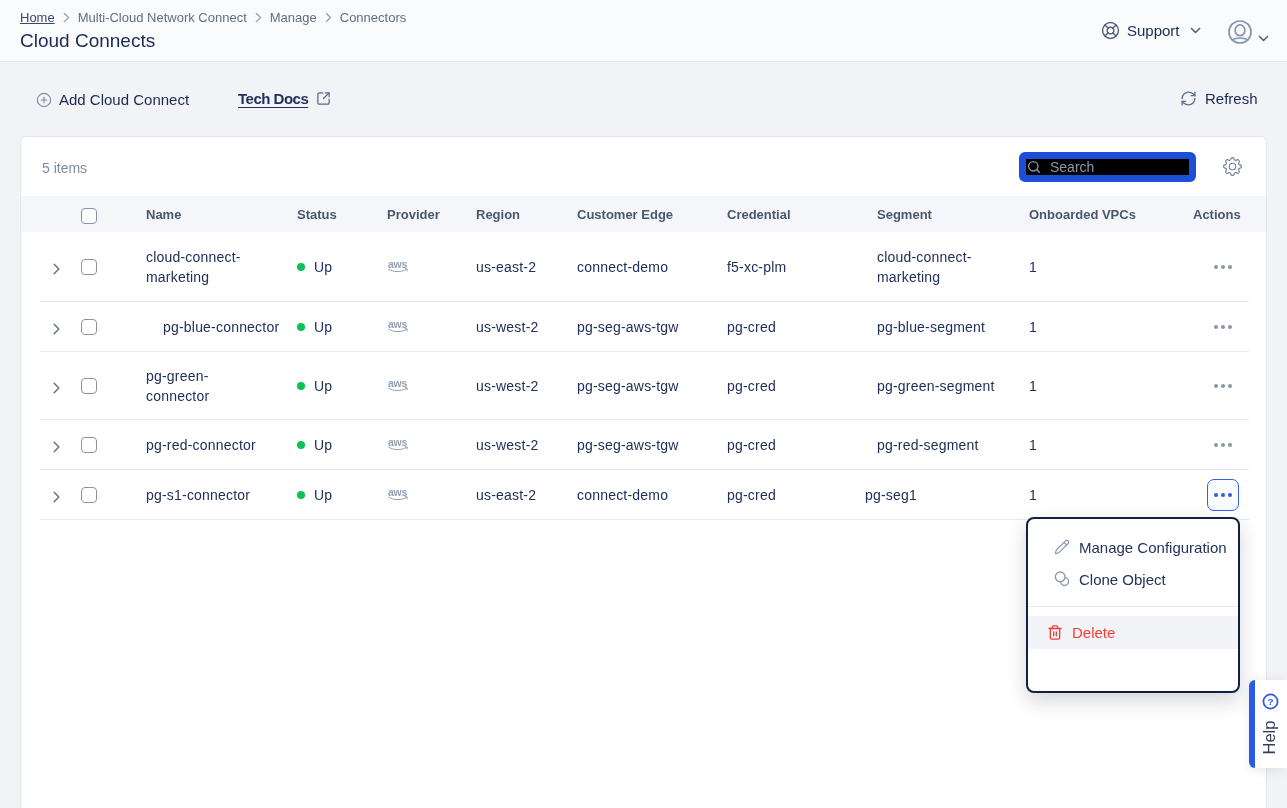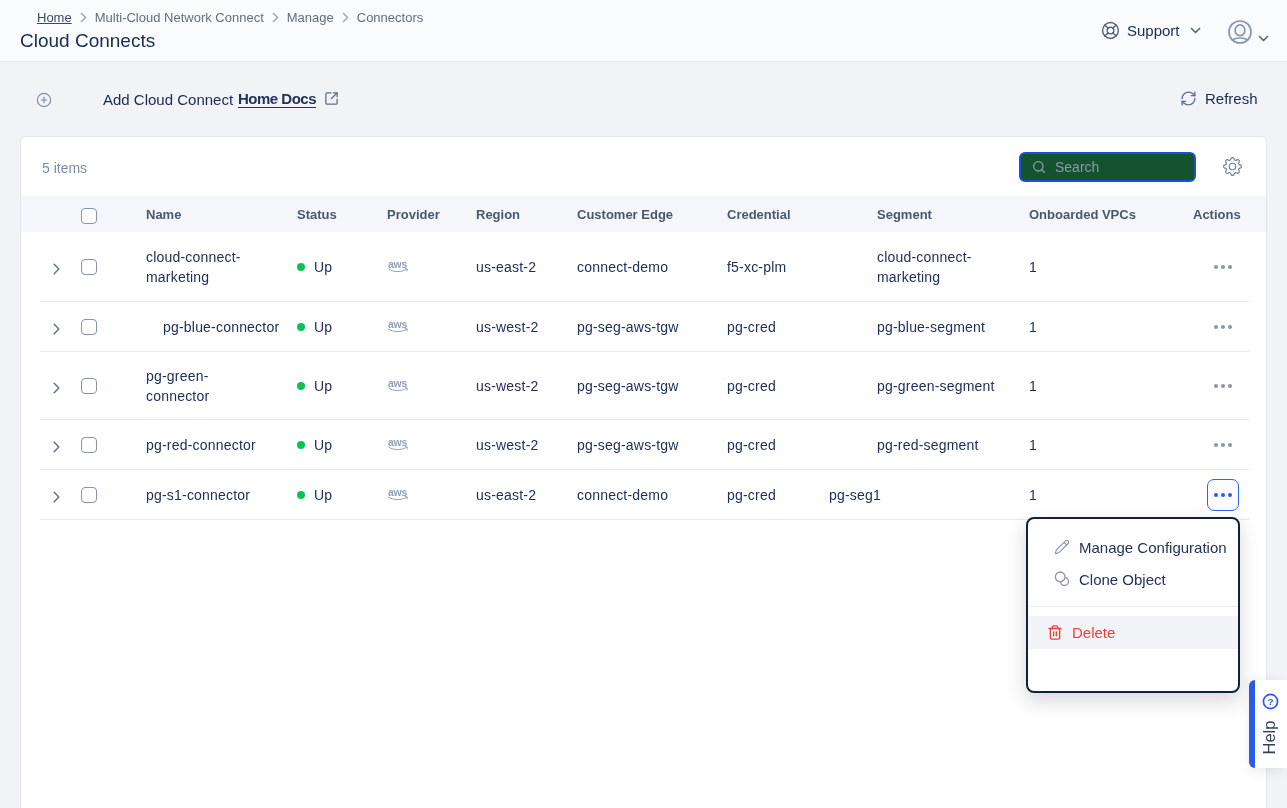--- a/index.html
+++ b/index.html
@@ -2,43 +2,43 @@
 <html><head>
 <meta charset="utf-8">
 <style>
 * { margin:0; padding:0; box-sizing:border-box; }
 html,body { width:1287px; height:808px; overflow:hidden; }
 body { font-family:"Liberation Sans", sans-serif; background:#F2F3F6; position:relative; }
 .abs { position:absolute; }
 
 
 .topband { position:absolute; left:0; top:0; width:1287px; height:62px; background:#FAFBFC; border-bottom:1px solid #E5E8EC; }
-.crumbs { position:absolute; left:20px; top:10px; font-size:13px; color:#626E84; display:flex; align-items:center; height:14px;margin-left:17px; }
+.crumbs { position:absolute; left:20px; top:10px; font-size:13px; color:#626E84; display:flex; align-items:center; height:14px; }
 .crumbs .home { color:#3D4A63; text-decoration:underline; }
 .crumbs svg { margin:0 8px; }
 .pagetitle { position:absolute; left:20px; top:30px; font-size:19px; font-weight:400; color:#1B2A52; }
 .support { position:absolute; left:1101px; top:21px; display:flex; align-items:center; }
 .support .txt { font-size:15px; font-weight:400; color:#1B2A52; margin-left:7px; margin-right:10px; }
 .avatar { position:absolute; left:1228px; top:20px; }
 .avchev { position:absolute; left:1258px; top:28px; }
 
 
 .toolbar { position:absolute; left:0; top:62px; width:1287px; height:76px; }
-.addbtn { position:absolute; left:36px; top:29px; display:flex; align-items:flex-end;gap:44px; }
+.addbtn { position:absolute; left:36px; top:29px; display:flex; align-items:flex-end; }
 .addbtn .txt { font-size:15px; font-weight:400; color:#1B2A52; margin-left:7px; }
 .techdocs { position:absolute; left:238px; top:28px; display:flex; align-items:center; }
 .techdocs .txt { font-size:15px; font-weight:700; color:#22325A; text-decoration:underline; text-underline-offset:3px; letter-spacing:-0.5px; }
 .techdocs svg { margin-left:8px; }
 .refresh { position:absolute; left:1180px; top:28px; display:flex; align-items:center; }
 .refresh .txt { font-size:15px; font-weight:400; color:#1B2A52; margin-left:8px; }
 
 
 .card { position:absolute; left:20px; top:136px; width:1247px; height:672px; background:#fff; border:1px solid #E3E7ED; border-bottom:none; border-radius:6px 6px 0 0; }
 .items { position:absolute; left:21px; top:23px; font-size:14px; color:#7D8CA3; }
-.searchbox { position:absolute; left:998px; top:15px; width:177px; height:30px; border:2px solid #1d4ed8; border-radius:6px; background:#14532d; display:flex; align-items:center; padding-left:10px; }
+.searchbox { position:absolute; left:998px; top:15px; width:177px; height:30px; border:7px solid #1d4ed8; border-radius:6px; background:#000000; display:flex; align-items:center; }
 .searchbox .ph { font-size:14px; color:#8A98AE; margin-left:8px; }
 .gearbox { position:absolute; left:1202px; top:20px; }
 
 
 .thead { position:absolute; left:0px; top:59px; width:1245px; height:36px; background:#F5F6F9; }
 .thead .lbl { position:absolute; top:50%; transform:translateY(-50%); font-size:13px; font-weight:700; color:#48586F; white-space:nowrap; }
 .cb { width:16px; height:16px; border:1px solid #8593AC; border-radius:4px; background:#fff; }
 .row { position:absolute; left:0; width:1245px; background:#fff; }
 .row .sep { position:absolute; left:19px; bottom:0; width:1209px; height:1px; background:#E7EAF1; }
 .cell { position:absolute; top:50%; transform:translateY(-50%); font-size:14px; color:#20305B; line-height:20px; white-space:nowrap; letter-spacing:0.2px; }
@@ -115,21 +115,21 @@
 <div class="toolbar">
   <div class="addbtn">
     <svg width="16" height="16" viewBox="0 0 24 24" fill="none" stroke="#7D8BA3" stroke-width="1.7" stroke-linecap="round">
         <circle cx="12" cy="12" r="10"></circle>
         <path d="M8 12h8"></path>
         <path d="M12 8v8"></path>
       </svg>
     <span class="txt">Add Cloud Connect</span>
   </div>
   <div class="techdocs">
-    <span class="txt">Home Docs</span>
+    <span class="txt">Tech Docs</span>
     <svg width="15" height="15" viewBox="0 0 24 24" fill="none" stroke="#5D6B84" stroke-width="2" stroke-linecap="round" stroke-linejoin="round">
         <path d="M21 13v6a2 2 0 0 1-2 2H5a2 2 0 0 1-2-2V5a2 2 0 0 1 2-2h6"></path>
         <path d="m21 3-9 9"></path>
         <path d="M15 3h6v6"></path>
       </svg>
   </div>
   <div class="refresh">
     <svg width="17" height="17" viewBox="0 0 24 24" fill="none" stroke="#5F7090" stroke-width="1.9" stroke-linecap="round" stroke-linejoin="round">
         <path d="M3 12a9 9 0 0 1 9-9 9.75 9.75 0 0 1 6.74 2.74L21 8"></path>
         <path d="M21 3v5h-5"></path>
@@ -293,21 +293,21 @@
     <div class="cell" style="left:125px;">pg-s1-connector</div>
     <div class="cell dotup" style="left:276px;"><span class="gdot"></span>Up</div>
     <div class="cell" style="left:365px; height:17px;"><svg width="24" height="16" viewBox="0 0 24 16">
           <text x="11.5" y="9.5" text-anchor="middle" font-size="10.5" font-weight="bold" fill="#93A1B4" font-family="Liberation Sans" letter-spacing="-0.3">aws</text>
           <path d="M2.6 10.6 C 7 13.9, 15.5 13.9, 20.2 11" fill="none" stroke="#93A1B4" stroke-width="1" stroke-linecap="round"></path>
           <path d="M19.2 10.1 l 2.2 .4 -.5 2" fill="none" stroke="#93A1B4" stroke-width="1" stroke-linecap="round" stroke-linejoin="round"></path>
         </svg></div>
     <div class="cell" style="left:455px;">us-east-2</div>
     <div class="cell" style="left:556px;">connect-demo</div>
     <div class="cell" style="left:706px;">pg-cred</div>
-    <div class="cell" style="left:808px;">pg-seg1</div>
+    <div class="cell" style="left:844px;">pg-seg1</div>
     <div class="cell" style="left:1008px;">1</div>
     <div class="cell" style="left:1186px;">
         <div class="ddots ddots-btn">
           <i></i>
           <i></i>
           <i></i>
         </div>
       </div>
     <div class="sep"></div>
   </div>

